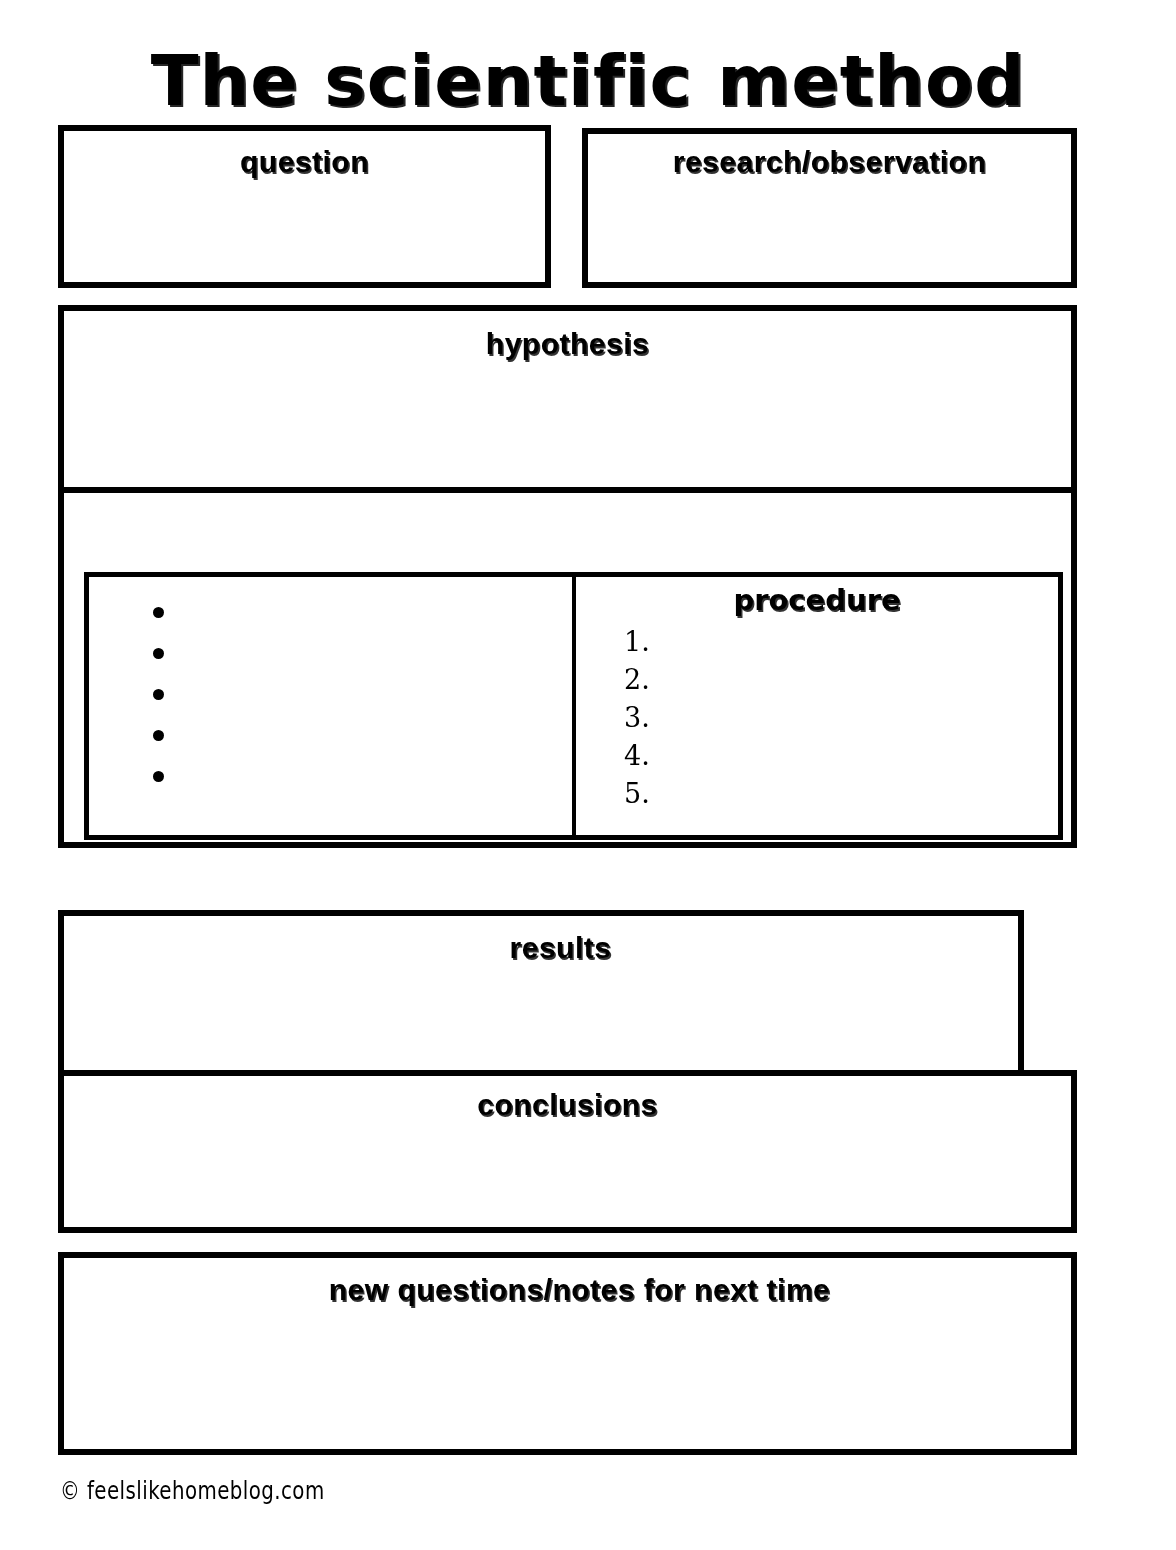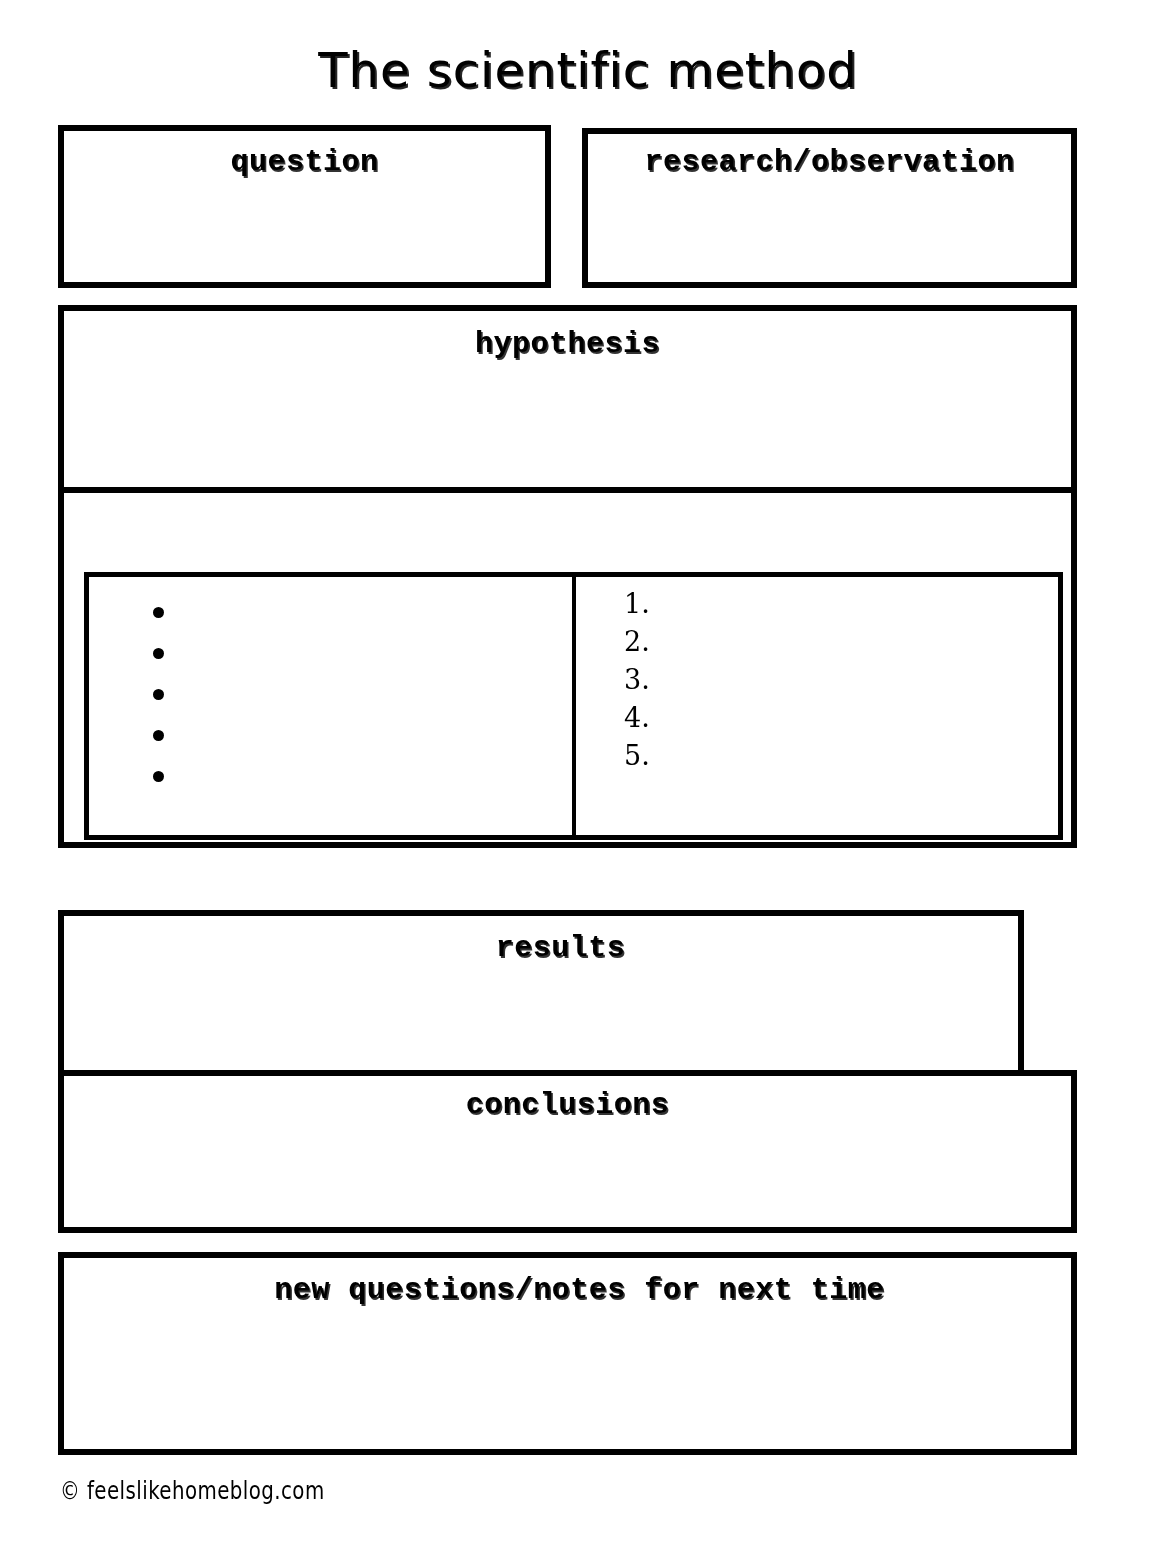--- a/index.html
+++ b/index.html
@@ -17,39 +17,39 @@
   }
 
   
   .page-title {
     position: absolute;
     left: 0;
     top: 46px;
     width: 1176px;
     text-align: center;
     font-family: "DejaVu Sans", sans-serif;
-    font-size: 48px;
-    font-weight: 400;
+    font-size: 70px;
+    font-weight: 700;
     line-height: 1;
     letter-spacing: 1px;
     color: #000000;
     text-shadow: 2px 2px 0 rgba(0,0,0,0.85);
     white-space: nowrap;
   }
 
   
   .box {
     position: absolute;
     border: 6px solid #000000;
     background: #ffffff;
   }
 
   .box-title {
     text-align: center;
-    font-family: Liberation Mono, monospace;
+    font-family: Liberation Sans, sans-serif;
     font-size: 30px;
     font-weight: 700;
     line-height: 1;
     letter-spacing: 0.5px;
     color: #000000;
     text-shadow: 1.5px 1.5px 0 rgba(0,0,0,0.8);
     white-space: nowrap;
   }
 
   
@@ -181,20 +181,21 @@
       <ul class="bullet-list">
         <li><span class="bullet-dot"></span></li>
         <li><span class="bullet-dot"></span></li>
         <li><span class="bullet-dot"></span></li>
         <li><span class="bullet-dot"></span></li>
         <li><span class="bullet-dot"></span></li>
       </ul>
     </div>
 
     <div class="exp-col exp-col-procedure">
+      <div class="exp-col-title">procedure</div>
       <ol class="num-list">
         <li>1.</li>
         <li>2.</li>
         <li>3.</li>
         <li>4.</li>
         <li>5.</li>
       </ol>
     </div>
 
   </div>

